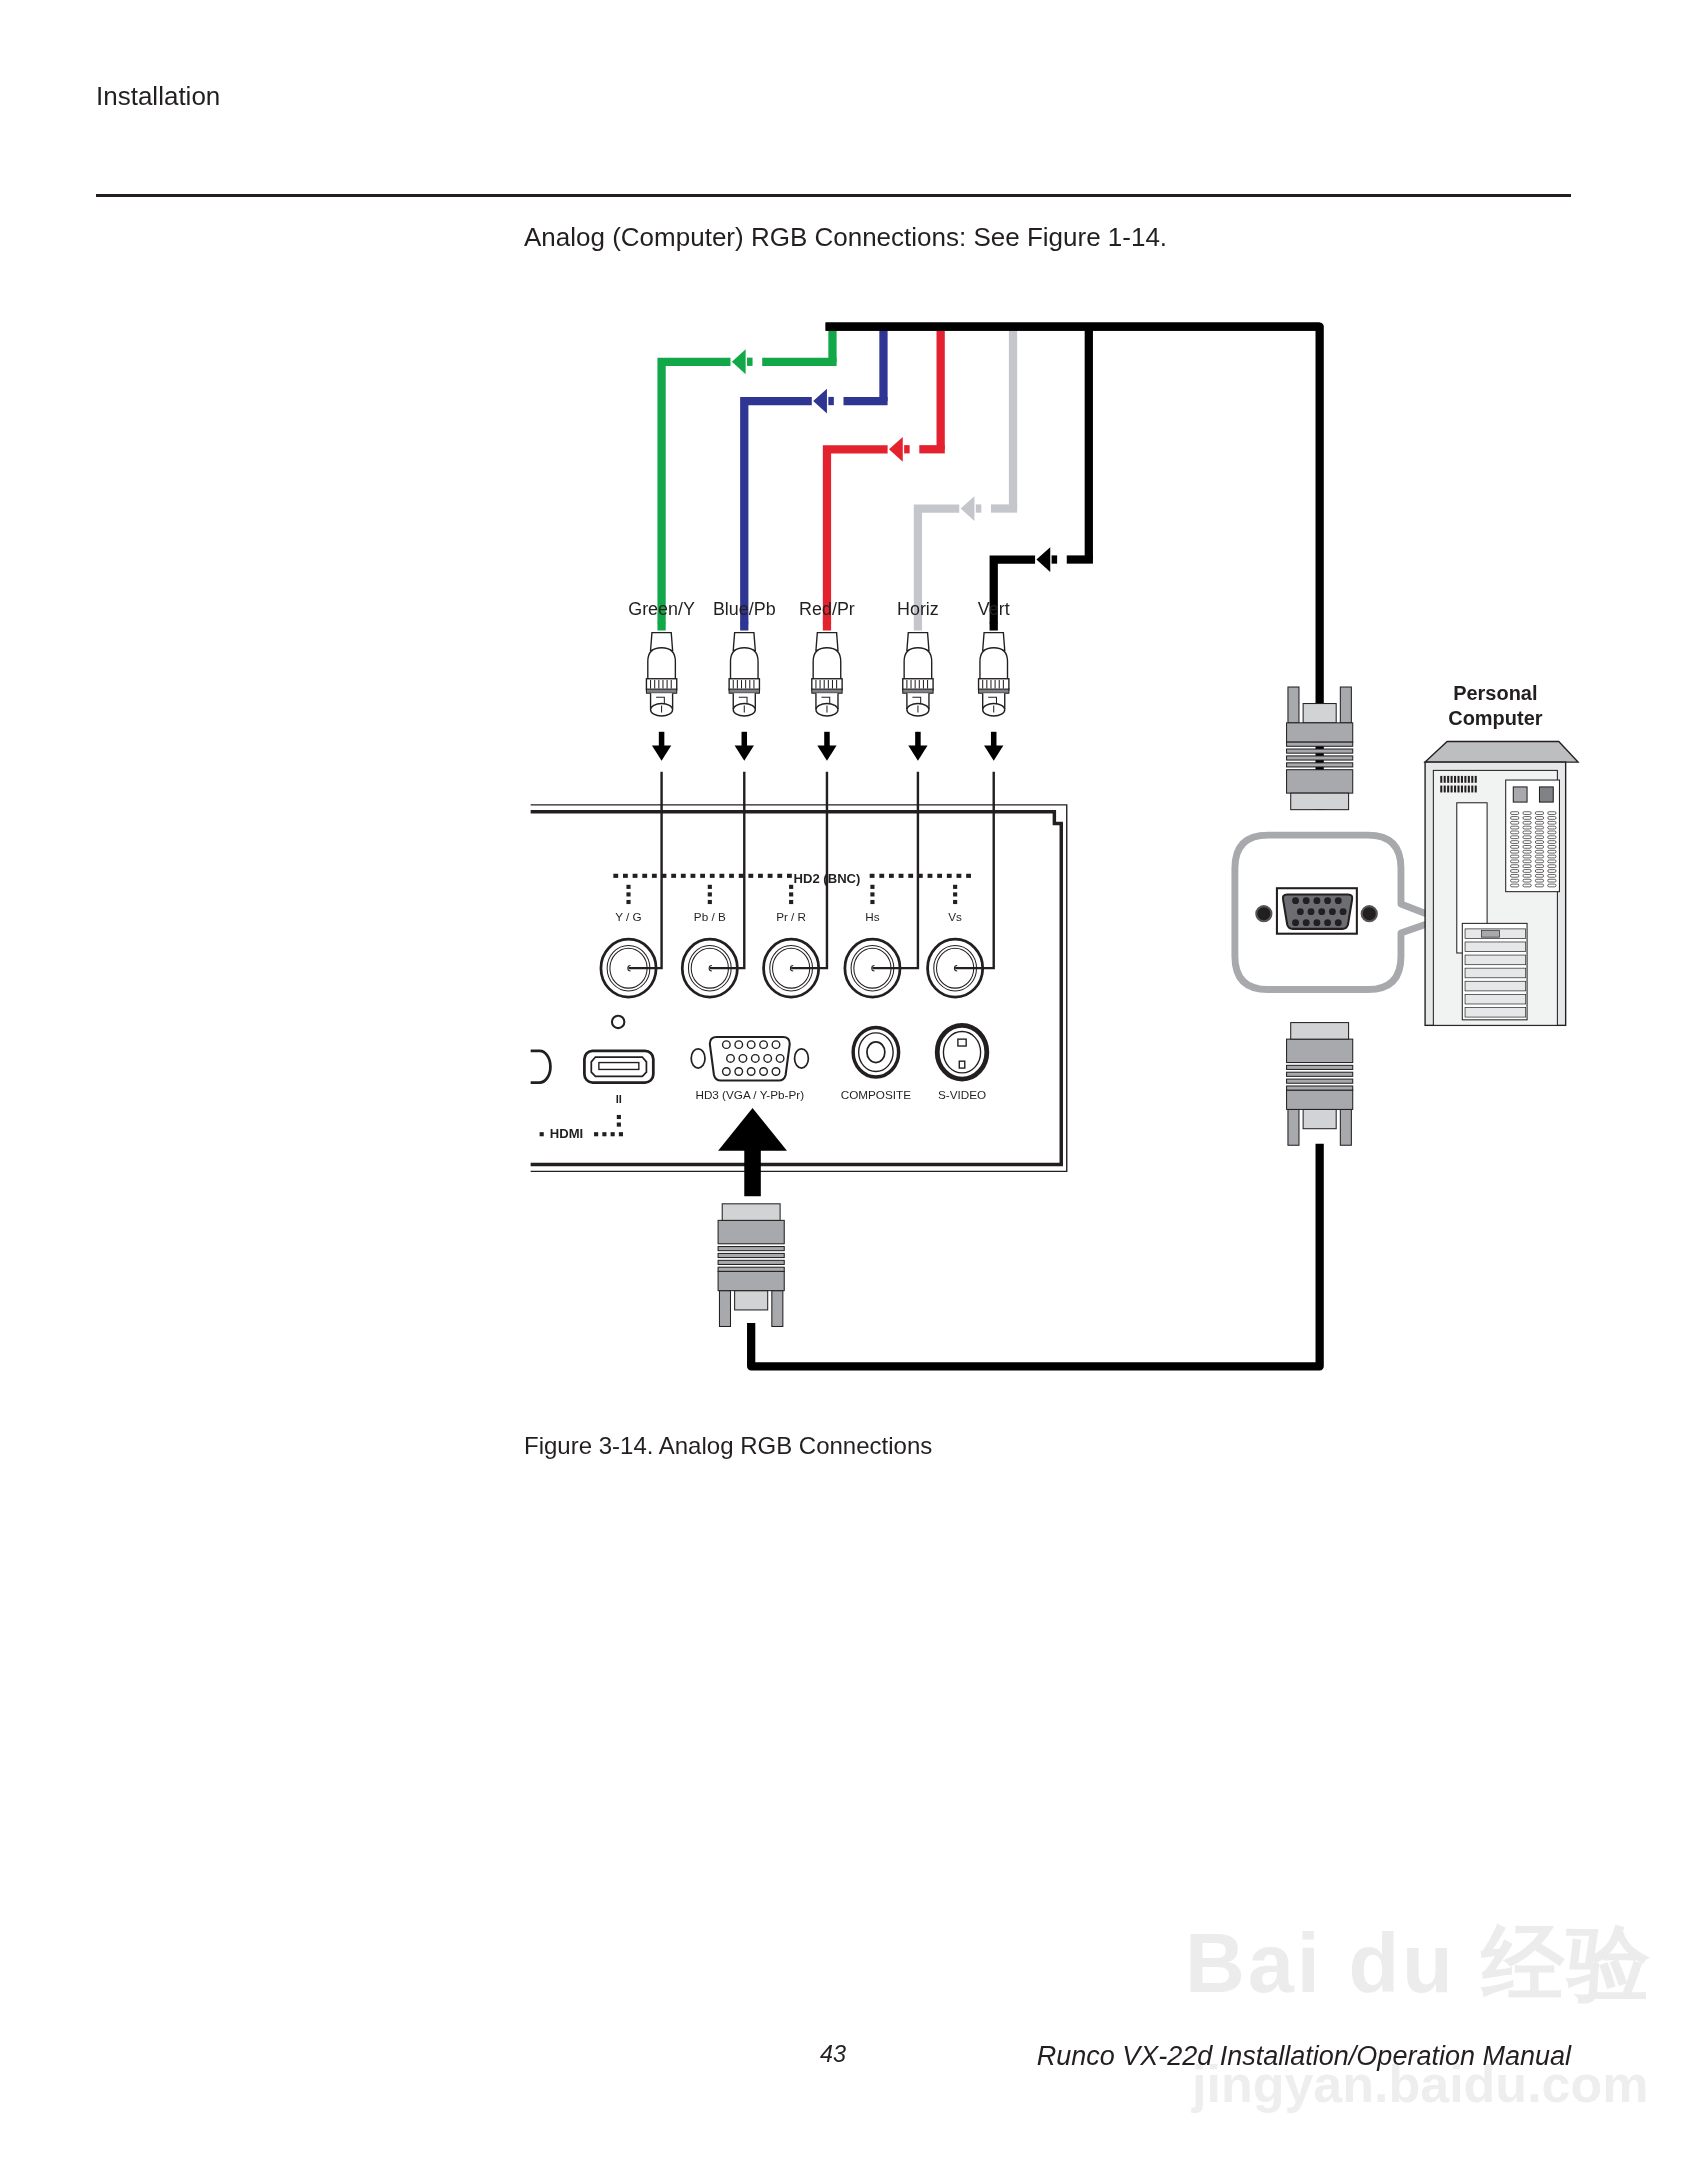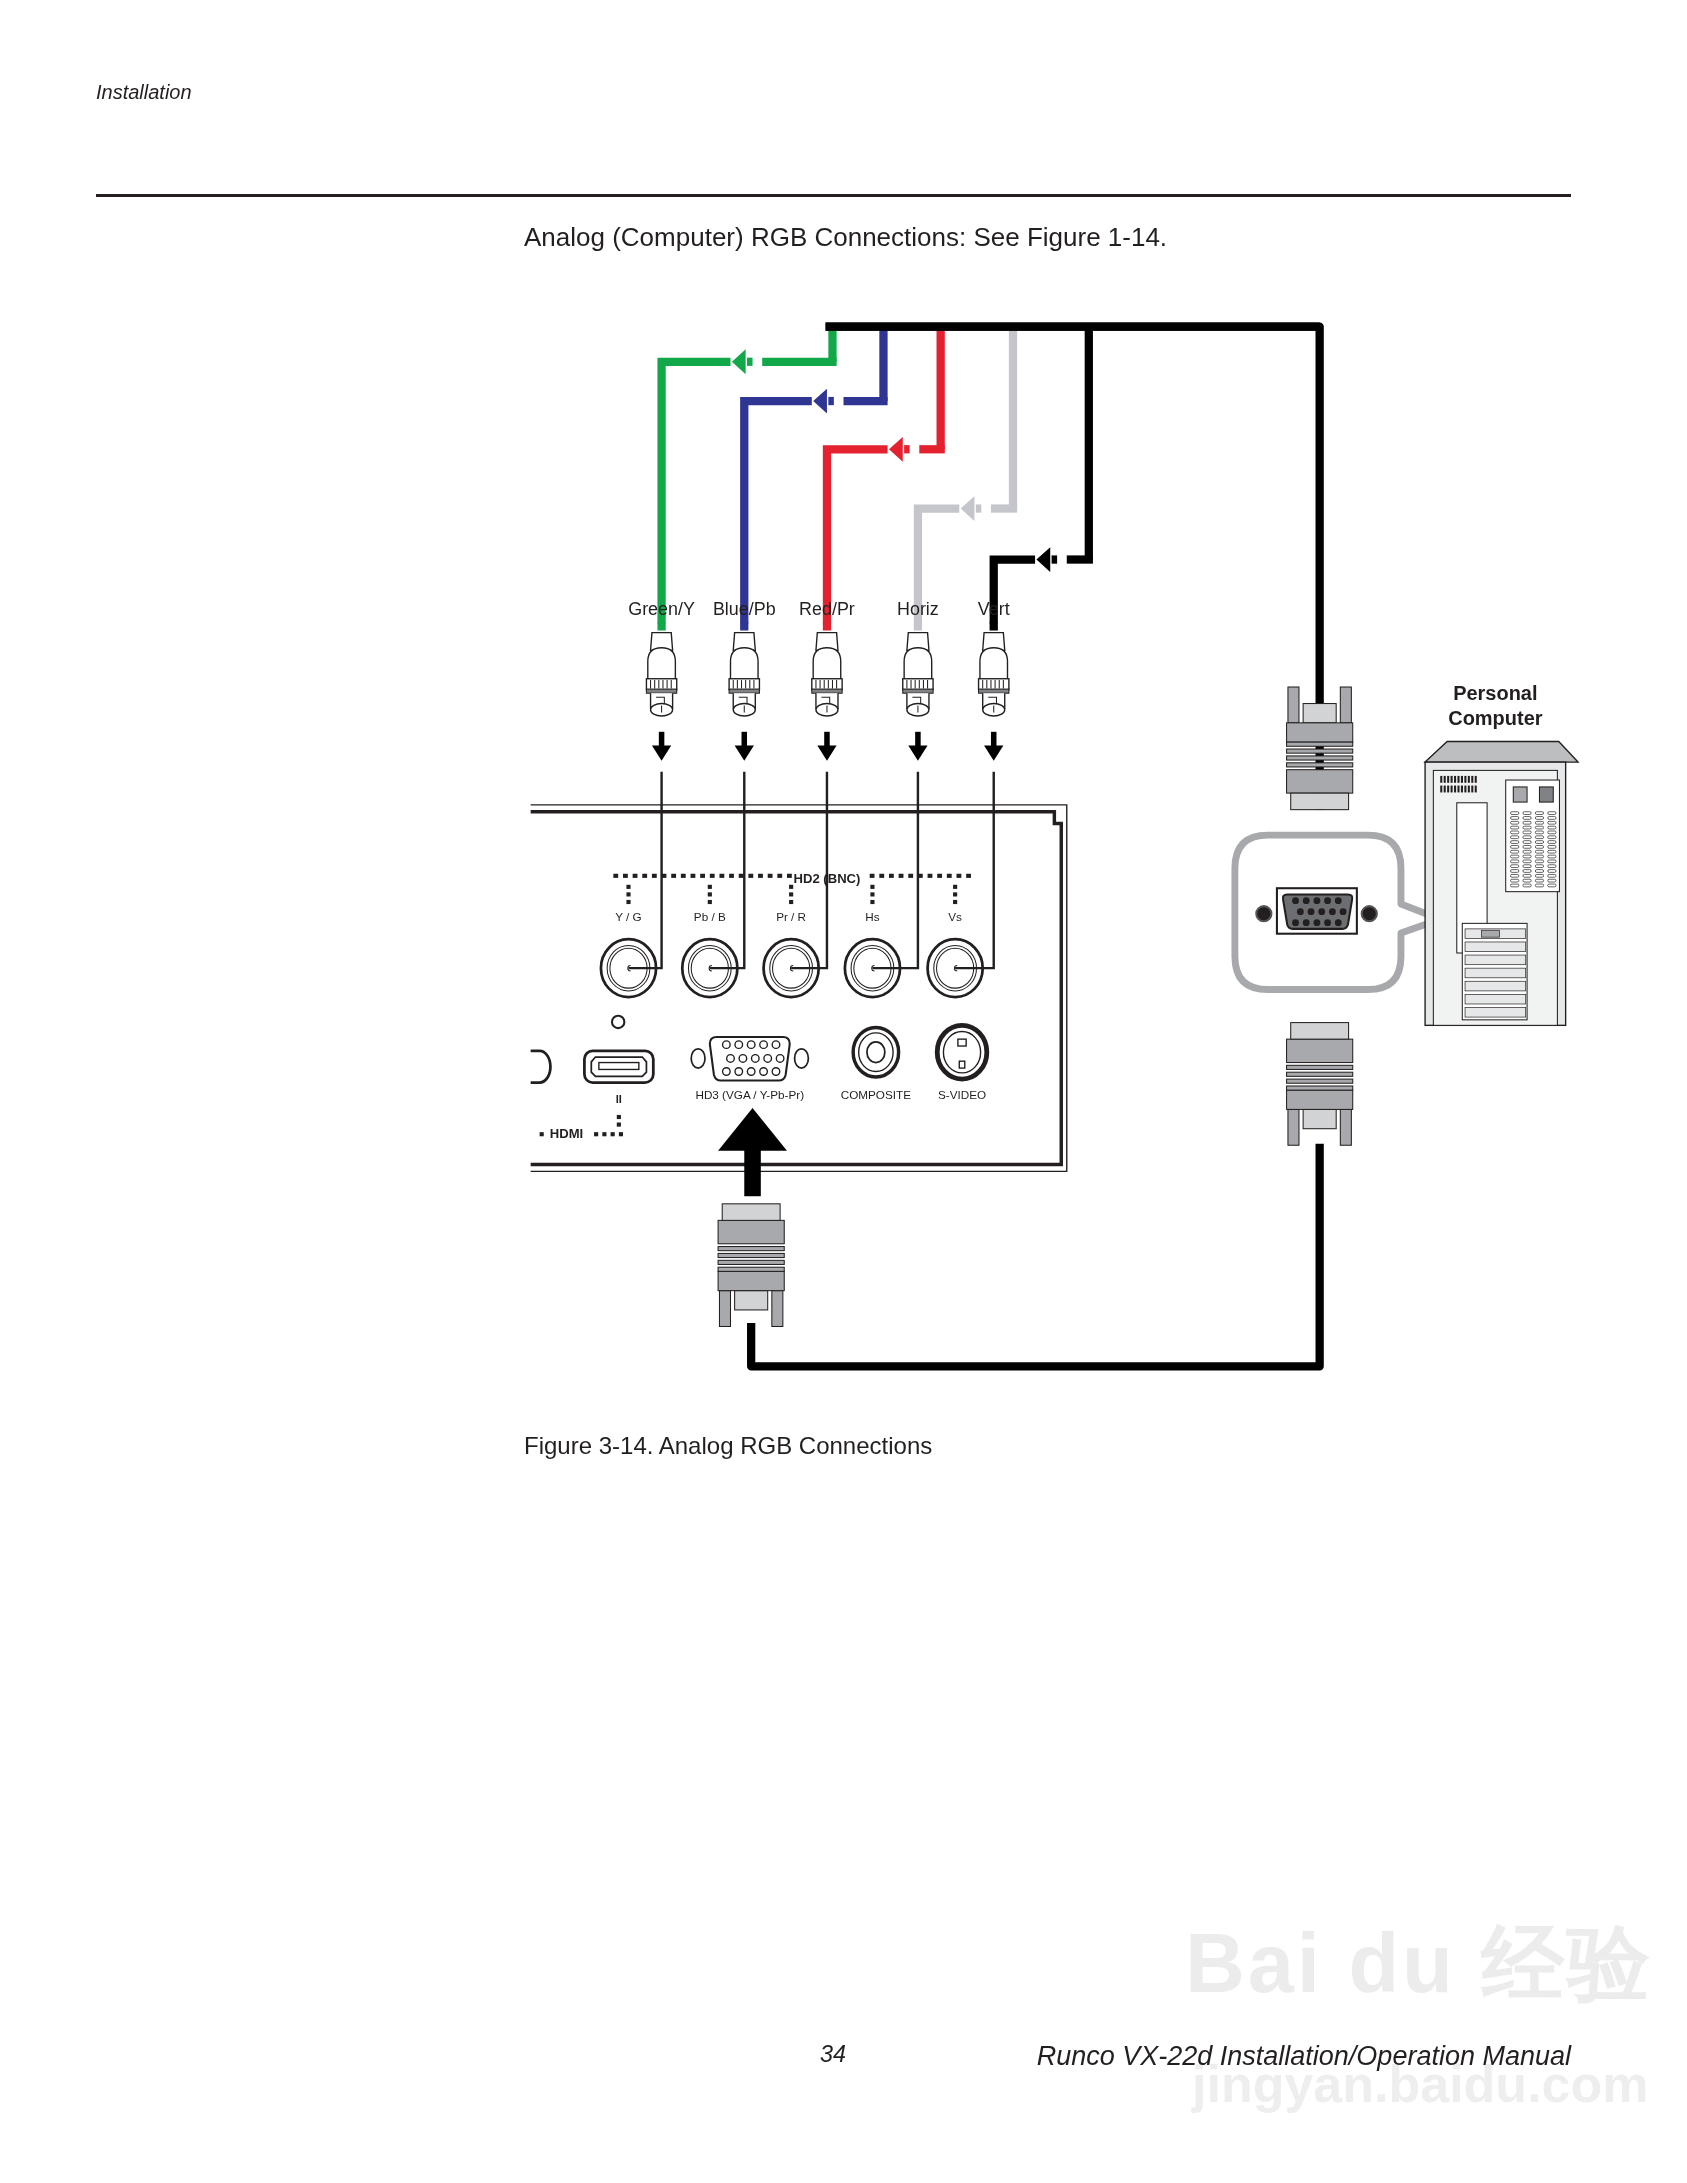--- a/index.html
+++ b/index.html
@@ -1,19 +1,19 @@
 <!DOCTYPE html>
 <html style="font-size:11px"><head>
 <meta charset="utf-8">
 <style>
   html, body { margin:0; padding:0; background:#ffffff; }
   body { width:1687px; height:2183px; position:relative; overflow:hidden;
          font-family:"Liberation Sans", sans-serif; color:#231f20; }
   .abs { position:absolute; }
-  .header-section { left:96px; top:81px; font-size:20px; font-style:italic; font-weight:300; color:#231f20; }
+  .header-section { left:96px; top:81px; font-size:26px; font-weight:300; color:#231f20; }
   .header-rule { left:96px; top:194px; width:1475px; height:3.4px; background:#231f20; }
   .intro { left:524px; top:222px; font-size:26px; white-space:nowrap; }
   .intro b { font-weight:normal; }
   .caption { left:524px; top:1432px; font-size:24px; font-weight:normal; white-space:nowrap; }
   .footer-page { left:820px; top:2041px; font-size:23.4px; font-style:italic; }
   .footer-title { right:116px; top:2041px; font-size:27px; font-style:italic; white-space:nowrap; }
   svg#diagram { position:absolute; left:0; top:0; }
   .lbl { font-family:"Liberation Sans", sans-serif; fill:#231f20; }
   .watermark { left:1185px; top:1909px; font-size:83px; font-weight:bold; color:rgba(200,200,200,0.35);
                letter-spacing:2.8px; white-space:nowrap; }
@@ -485,15 +485,15 @@
       </g>
   </g>
   <text class="lbl" x="2170" y="1016" font-size="29" font-weight="bold" text-anchor="middle">Personal</text>
   <text class="lbl" x="2170" y="1052" font-size="29" font-weight="bold" text-anchor="middle">Computer</text>
 </svg>
 
 <div class="abs watermark">Bai du 经验</div>
 <div class="abs watermark-sub">jingyan.baidu.com</div>
 
 <div class="abs caption">Figure 3-14. Analog RGB Connections</div>
-<div class="abs footer-page">34</div>
+<div class="abs footer-page">43</div>
 <div class="abs footer-title">Runco VX-22d Installation/Operation Manual</div>
 
 
 </body></html>

